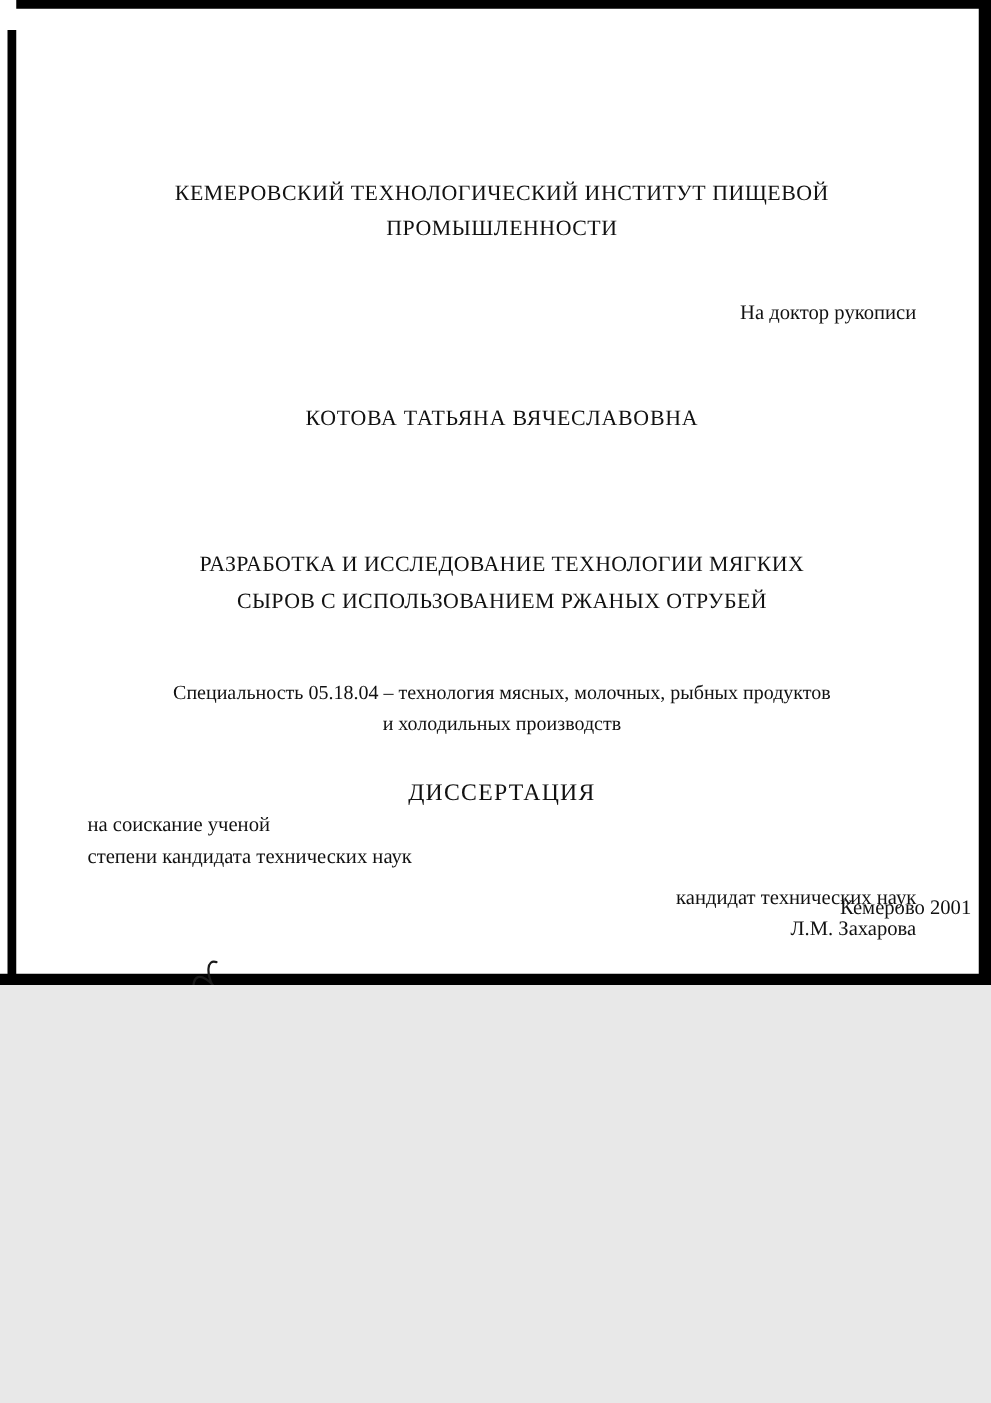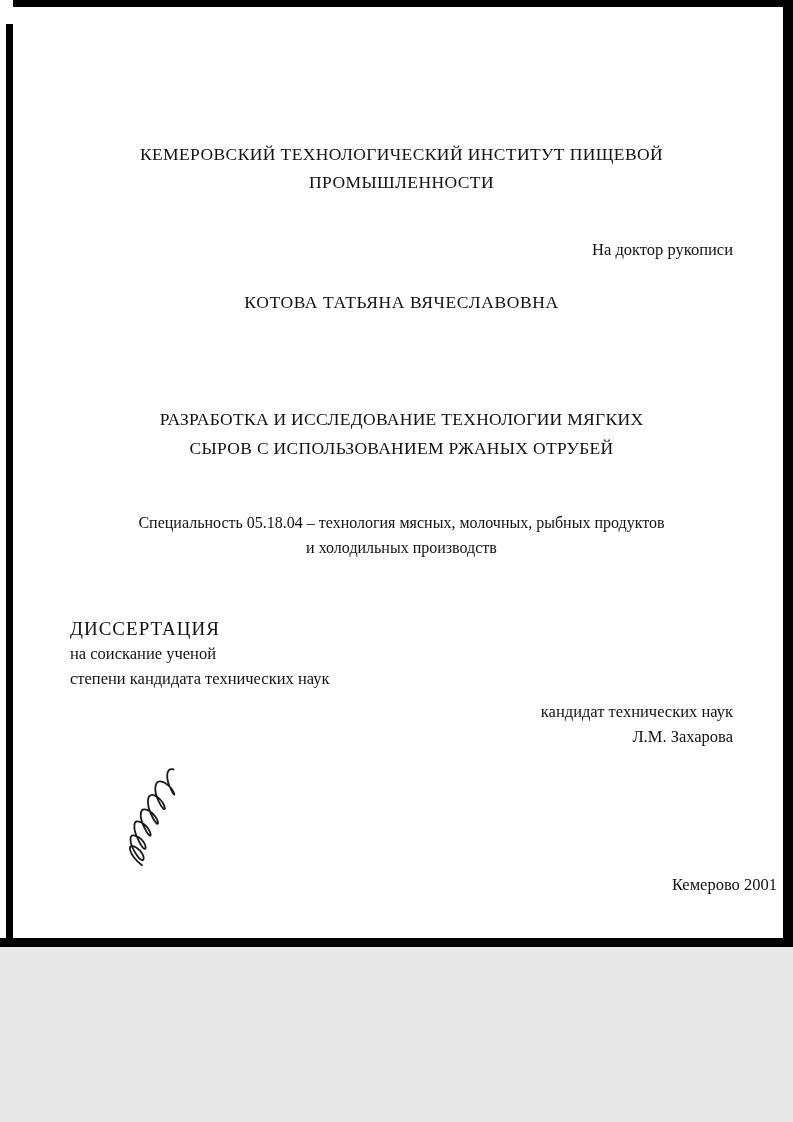--- a/index.html
+++ b/index.html
@@ -3,21 +3,21 @@
 <meta charset="utf-8">
 <style>
   html, body {
     margin: 0;
     padding: 0;
     background: #e8e8e8;
   }
   .page {
     position: relative;
     width: 793px;
-    height: 947px;
+    height: 788px;
     margin: 0 auto;
     background: #ffffff;
     overflow: hidden;
     font-family: "Liberation Serif", "DejaVu Serif", serif;
     color: #111;
   }
   
   .edge { position: absolute; background: #000; }
   .edge-top    { top: 0; left: 13px; right: 0; height: 7px; }
   .edge-left   { top: 24px; bottom: 0; left: 6px; width: 7px; }
@@ -39,39 +39,40 @@
   .manuscript-note {
     text-align: right;
     font-size: 16.5px;
     margin-top: 44px;
     padding-right: 0px;
   }
   .author {
     text-align: center;
     font-size: 17.5px;
     letter-spacing: 0.6px;
-    margin-top: 32px;
+    margin-top: 64px;
   }
   .title {
     text-align: center;
     font-size: 17.5px;
     line-height: 1.65;
     letter-spacing: 0.3px;
     margin-top: 92px;
   }
   .specialty {
     text-align: center;
     font-size: 16px;
     line-height: 1.55;
     margin-top: 48px;
   }
   .work-type {
+    text-align: center;
     font-size: 19px;
     letter-spacing: 1px;
-    margin-top: 58px;
+    margin-top: 32px;
   }
   .degree {
     font-size: 16.5px;
     line-height: 1.5;
     margin-top: 2px;
   }
   .supervisors {
     text-align: right;
     font-size: 16.5px;
     line-height: 1.5;

